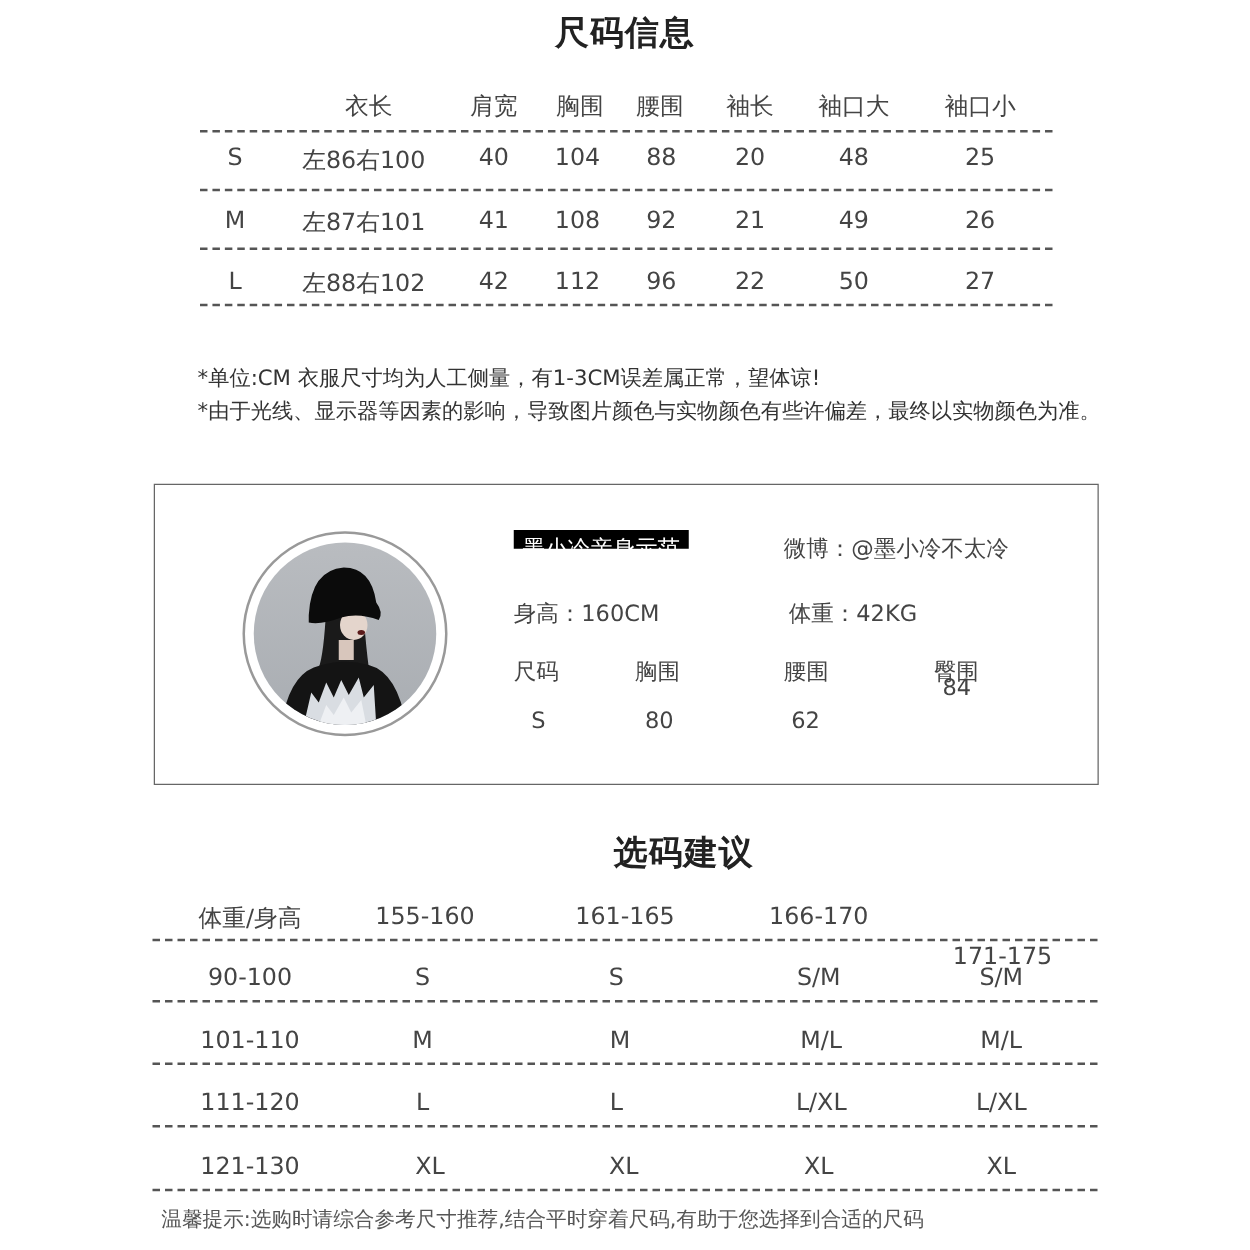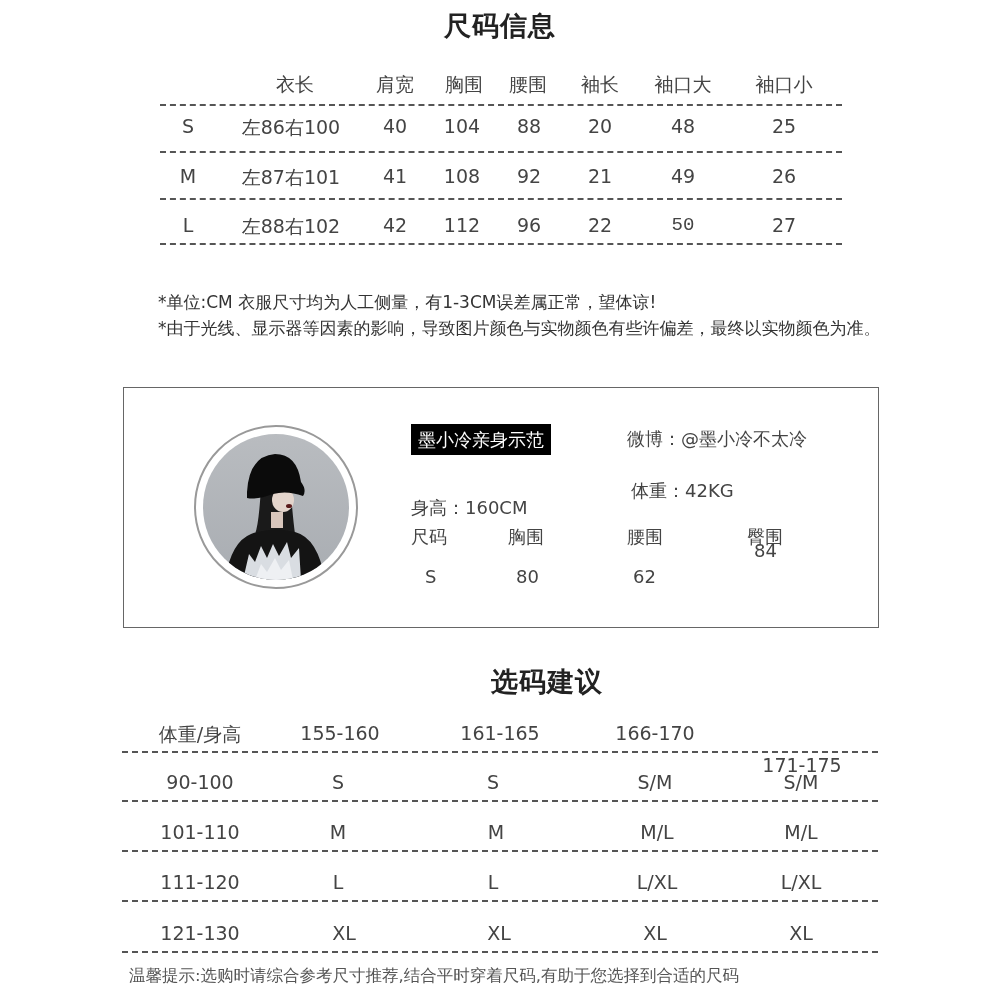--- a/index.html
+++ b/index.html
@@ -10,21 +10,21 @@
     .dash { position:absolute; height:0; border-top:2px dashed #555; }
     .cell { position:absolute; text-align:center; font-size:19px; color:#444; white-space:nowrap; }
     .hdr { position:absolute; text-align:center; font-size:19px; color:#444; white-space:nowrap; }
     .note { position:absolute; left:158px; font-size:17px; color:#333; white-space:nowrap; }
     .model-box { position:absolute; left:123px; top:387px; width:756px; height:241px;
       border:1.5px solid #666; box-sizing:border-box; }
     .avatar-ring { position:absolute; left:194px; top:425px; width:164px; height:164px;
       border-radius:50%; border:2px solid #999; background:#fff; box-sizing:border-box; }
     .avatar-photo { position:absolute; left:7px; top:7px; width:146px; height:146px;
       border-radius:50%; overflow:hidden; background:linear-gradient(180deg,#b9bcc0 0%,#a9adb2 100%); }
-    .badge { position:absolute; left:411px; top:424px; height:31px; background:#000; color:#fff;
+    .badge { position:absolute; left:411px; top:424px; height:15px; background:#000; color:#fff;
       font-size:18px; line-height:31px; padding:0 7px; white-space:nowrap; }
     .mtext { position:absolute; font-size:18px; color:#444; white-space:nowrap; }
     .footer { position:absolute; left:129px; top:965px; font-size:16.5px; color:#555; white-space:nowrap; }
   </style>
 </head>
 <body>
 
 <div class="title" style="top:8px;">尺码信息</div>
 
 <div>
@@ -63,21 +63,21 @@
   </div>
   <div class="dash" style="left:160px;top:198px;width:682px;"></div>
 
   <div>
     <div class="cell" style="left:158px;top:214px;width:60px;">L</div>
     <div class="cell" style="left:226px;top:214px;width:130px;">左88右102</div>
     <div class="cell" style="left:360px;top:214px;width:70px;">42</div>
     <div class="cell" style="left:427px;top:214px;width:70px;">112</div>
     <div class="cell" style="left:494px;top:214px;width:70px;">96</div>
     <div class="cell" style="left:565px;top:214px;width:70px;">22</div>
-    <div class="cell" style="left:648px;top:214px;width:70px;font-family:Liberation Mono, monospace;">50</div>
+    <div class="cell" style="left:648px;top:214px;width:70px;">50</div>
     <div class="cell" style="left:749px;top:214px;width:70px;">27</div>
   </div>
   <div class="dash" style="left:160px;top:243px;width:682px;"></div>
 </div>
 
 <div class="note" style="top:291px;">*单位:CM 衣服尺寸均为人工侧量，有1-3CM误差属正常，望体谅!</div>
 <div class="note" style="top:317px;">*由于光线、显示器等因素的影响，导致图片颜色与实物颜色有些许偏差，最终以实物颜色为准。</div>
 
 <div class="model-box"></div>
 
@@ -97,21 +97,21 @@
       <ellipse cx="80" cy="66" rx="11" ry="12" fill="#e4d5cc"></ellipse>
       <ellipse cx="86" cy="72" rx="3" ry="2" fill="#5a1a1a"></ellipse>
 
       <path d="M44 58 Q46 22 72 20 Q94 20 98 48 Q104 56 100 62 Q84 56 70 60 Q54 66 44 64 Z" fill="#0b0b0b"></path>
     </svg>
   </div>
 </div>
 
 <div class="badge">墨小冷亲身示范</div>
 <div class="mtext" style="left:627px;top:427px;">微博：@墨小冷不太冷</div>
-<div class="mtext" style="left:411px;top:479px;margin-top:17px;">身高：160CM</div>
+<div class="mtext" style="left:411px;top:479px;">身高：160CM</div>
 <div class="mtext" style="left:631px;top:479px;">体重：42KG</div>
 
 <div class="mtext" style="left:411px;top:525px;">尺码</div>
 <div class="mtext" style="left:508px;top:525px;">胸围</div>
 <div class="mtext" style="left:627px;top:525px;">腰围</div>
 <div class="mtext" style="left:747px;top:525px;">臀围</div>
 
 <div class="mtext" style="left:425px;top:566px;">S</div>
 <div class="mtext" style="left:516px;top:566px;">80</div>
 <div class="mtext" style="left:633px;top:566px;">62</div>

